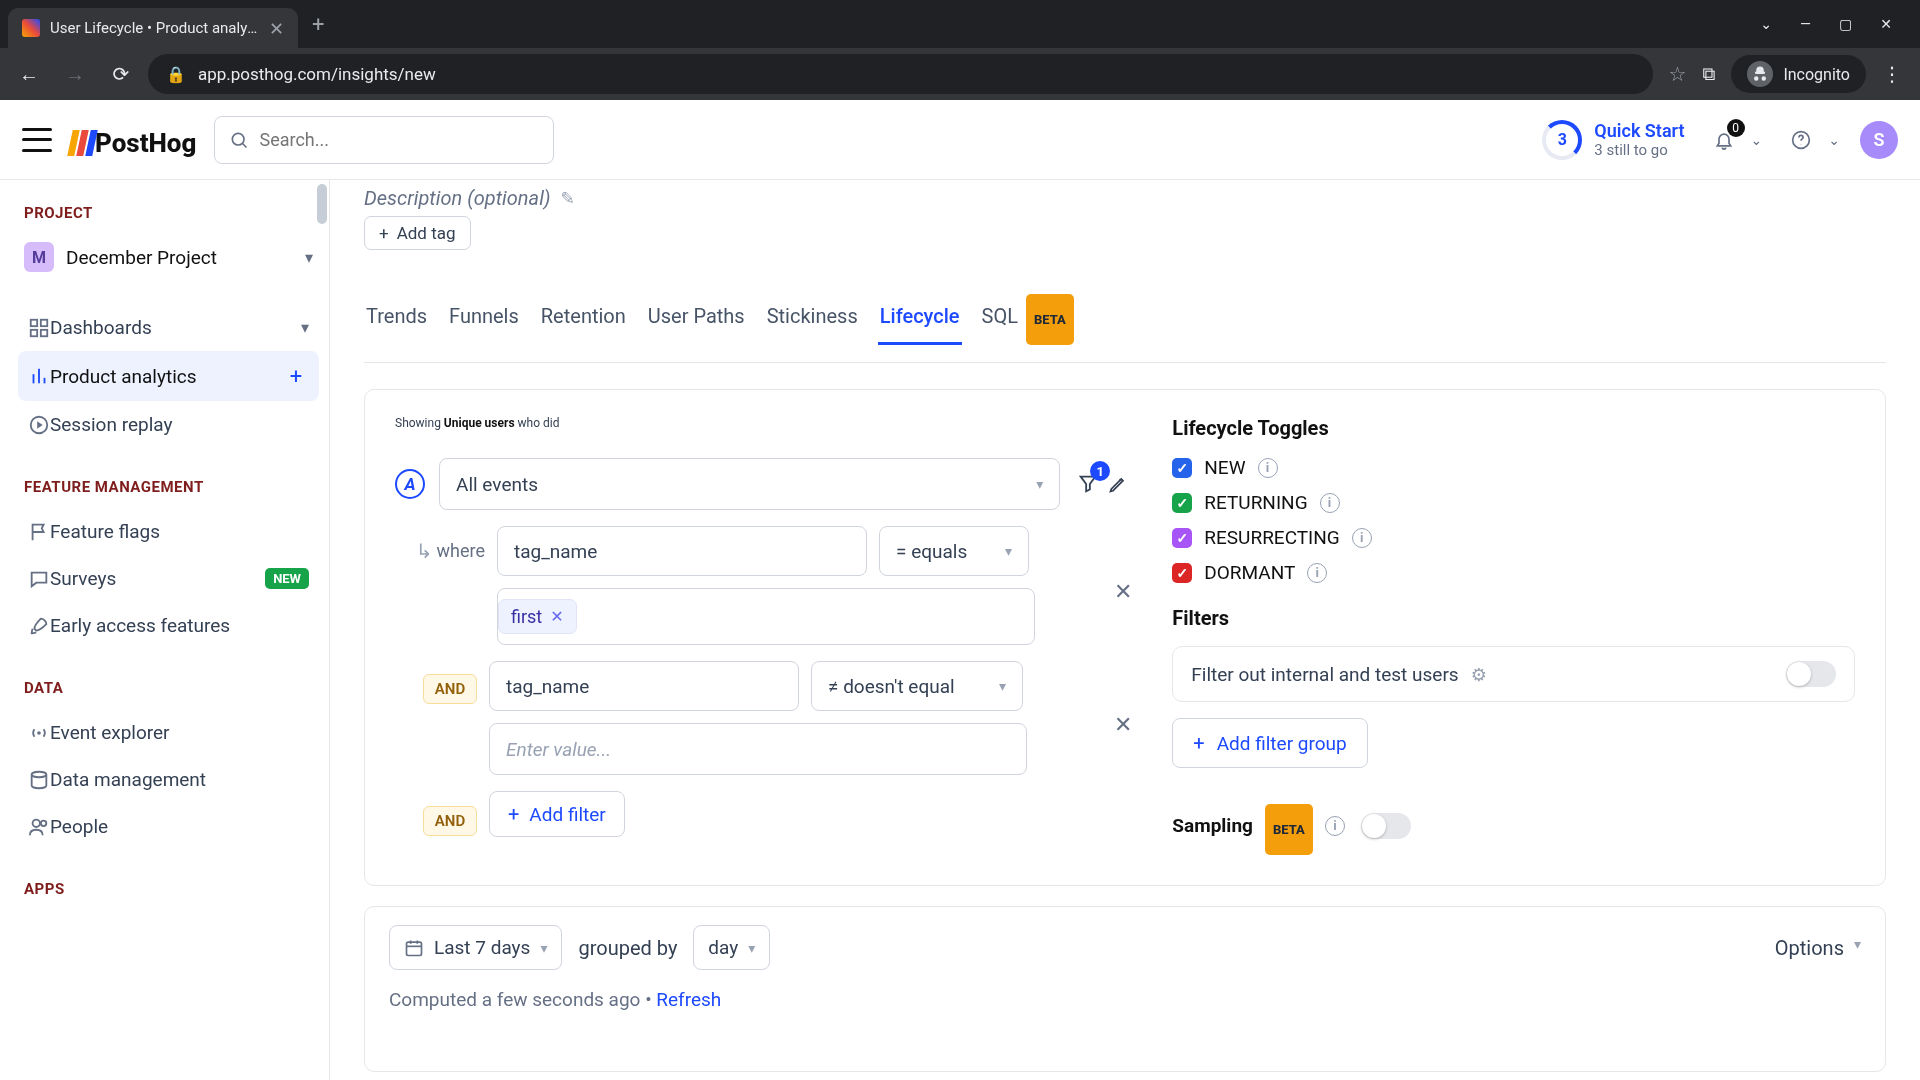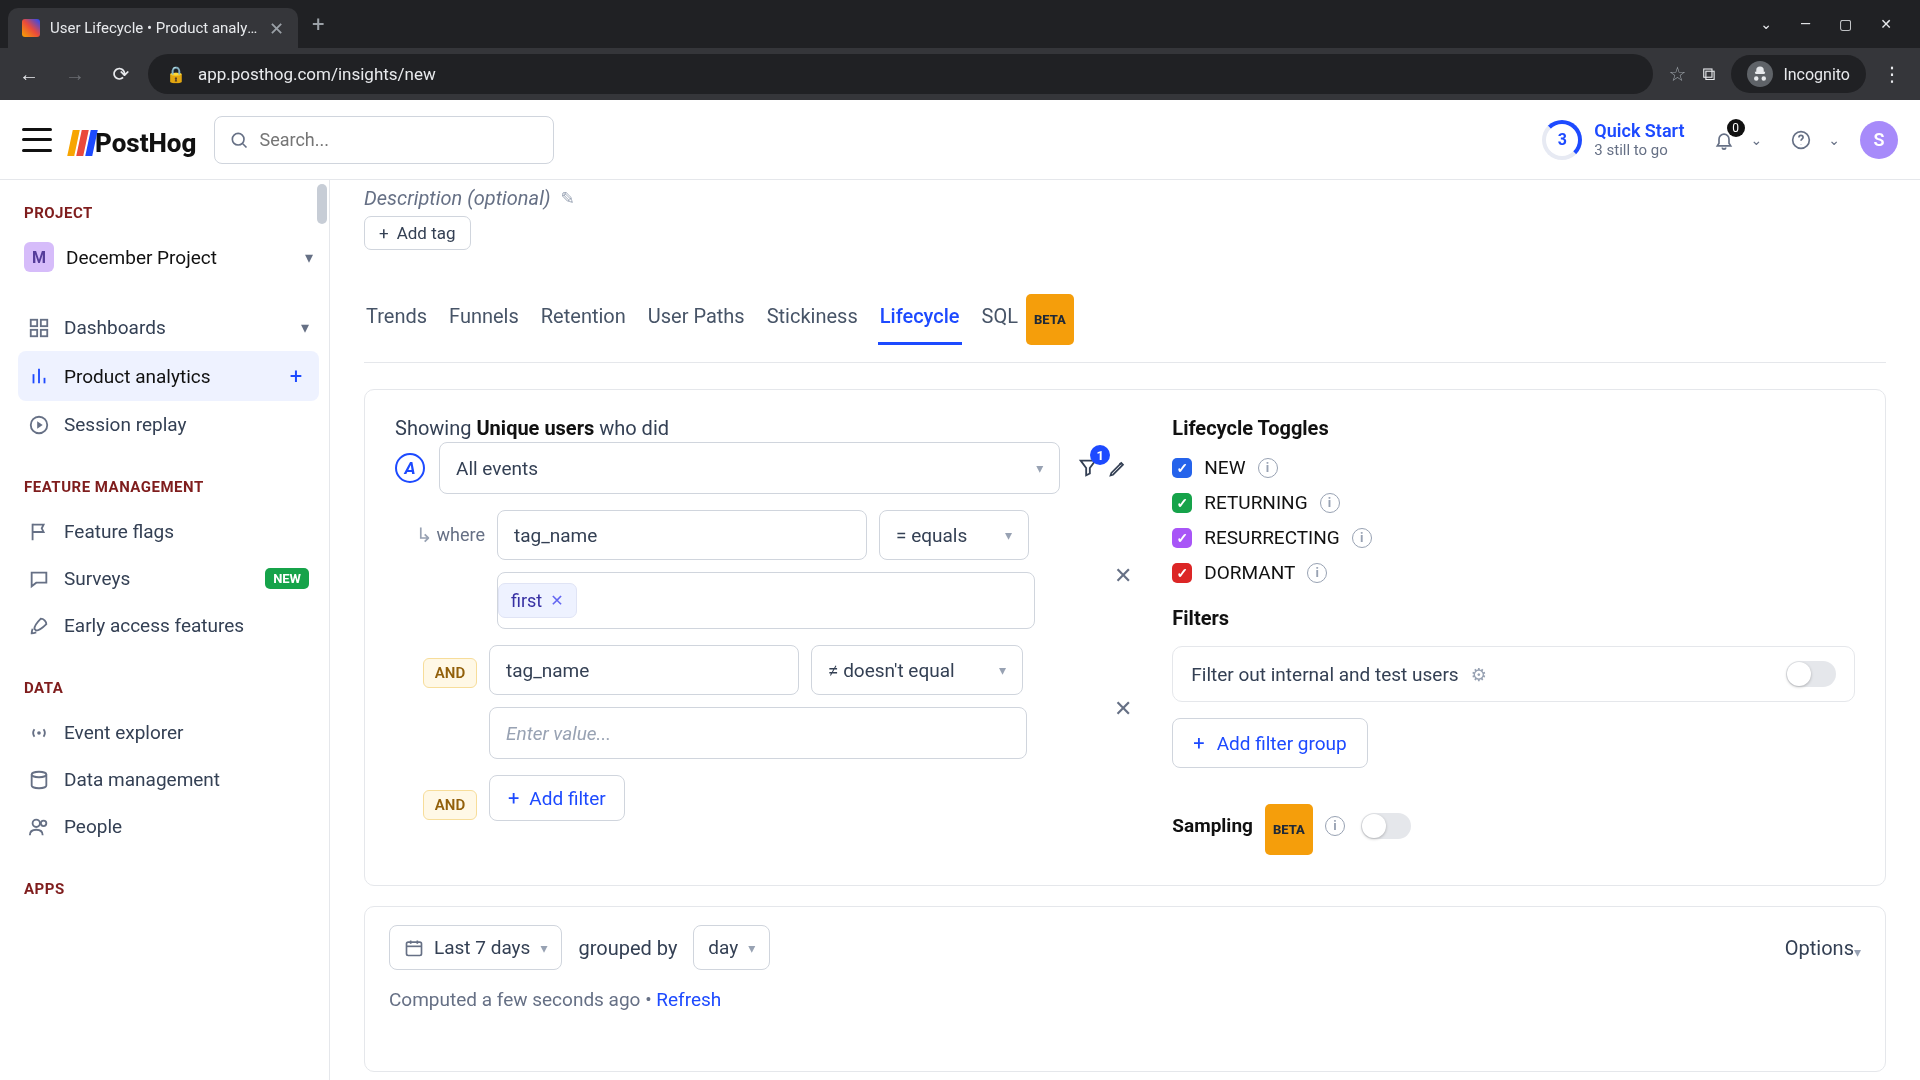--- a/index.html
+++ b/index.html
@@ -50,21 +50,21 @@
 .avatar { width: 38px; height: 38px; border-radius: 50%; background: #a78bfa; color: #fff; display:flex; align-items:center; justify-content:center; font-weight:600; font-size:18px; }
 
 
 .app-body { display:flex; flex:1; overflow:hidden; }
 .sidebar { width: 330px; border-right: 1px solid #e5e7eb; padding: 18px 10px 18px 18px; overflow-y:auto; position:relative; }
 .sb-section-label { color:#7f1d1d; font-size:15px; font-weight:700; letter-spacing:0.5px; margin: 6px 6px 12px; }
 .sb-project { display:flex; align-items:center; gap:12px; padding:8px 6px; cursor:pointer; }
 .proj-badge { width:30px; height:30px; border-radius:6px; background:#d6bcfa; color:#553c9a; display:flex; align-items:center; justify-content:center; font-weight:700; }
 .proj-name { font-size:19px; color:#111; flex:1; }
 .proj-caret { color:#667085; font-size:16px; }
-.sb-item { display:flex; align-items:center; gap:14px; padding:12px 10px; border-radius:8px; cursor:pointer; font-size:19px; color:#344054; }
+.sb-item { display:flex; align-items:center; padding:12px 10px; border-radius:8px; cursor:pointer; font-size:19px; color:#344054; }
 .sb-item svg { width:22px; height:22px; stroke:#667085; fill:none; stroke-width:2; }
 .sb-item .trail { margin-left:auto; }
 .sb-item.active { background:#eef2ff; color:#111; }
 .sb-item.active svg { stroke:#1d4aff; }
 .sb-item .plus-trail { width:26px; height:26px; border-radius:6px; display:flex; align-items:center; justify-content:center; color:#1d4aff; font-size:22px; background:transparent; }
 .sb-new-badge { background:#16a34a; color:#fff; font-size:13px; font-weight:700; padding:3px 8px; border-radius:5px; }
 .sb-sep { height: 24px; }
 .sidebar-scrollbar { position:absolute; right:2px; top:4px; width:10px; height:40px; background:#c7cdd6; border-radius:5px; }
 
 
@@ -75,21 +75,21 @@
 
 .tabs { display:flex; gap:18px; border-bottom:1px solid #e5e7eb; margin-top:22px; align-items:center; }
 .tab-btn { padding: 14px 2px; font-size:20px; color:#475467; cursor:pointer; border-bottom:3px solid transparent; display:flex; align-items:center; gap:8px; }
 .tab-btn.active { color:#1d4aff; border-bottom-color:#1d4aff; font-weight:500; }
 .beta-badge { background:#f59e0b; color:#1f2937; font-size:13px; font-weight:800; padding:18px 8px; border-radius:5px;margin-top:8px; }
 
 .panel { border:1px solid #e5e7eb; border-radius:10px; margin-top:26px; padding: 26px 30px 30px; display:flex; gap:40px; }
 .panel-left { flex: 1.08; }
 .panel-right { flex: 1; }
 
-.showing-line { font-size:20px; color:#344054; margin-bottom:2px; }
+.showing-line { font-size:12px; color:#344054; margin-bottom:28px; }
 .showing-line b { font-weight:700; color:#111; }
 
 .series-row { display:flex; align-items:center; gap:14px; }
 .series-badge { width:30px; height:30px; border:2px solid #1d4aff; border-radius:50%; display:flex; align-items:center; justify-content:center; color:#1d4aff; font-weight:700; font-style:italic; font-size:17px; }
 .event-select { flex:1; height:52px; border:1px solid #d0d5dd; border-radius:8px; display:flex; align-items:center; padding:0 16px; font-size:19px; color:#344054; cursor:pointer; justify-content:space-between; }
 .funnel-icons { display:flex; align-items:center; gap:2px; }
 .funnel-btn { position:relative; width:28px; height:34px; display:flex; align-items:center; justify-content:center; cursor:pointer; }
 .funnel-count-badge { position:absolute; top:-6px; right:-8px; width:20px; height:20px; border-radius:50%; background:#1d4aff; color:#fff; font-size:13px; font-weight:700; display:flex; align-items:center; justify-content:center; }
 
 .filter-block { margin-left: 28px; margin-top: 16px; }
@@ -130,21 +130,21 @@
 .add-filter-group { display:inline-flex; align-items:center; gap:12px; border:1px solid #d0d5dd; border-radius:8px; padding:12px 20px; font-size:19px; color:#1d4aff; cursor:pointer; }
 
 .sampling-row { display:flex; align-items:center; gap:12px; margin-top:28px; font-size:19px; color:#111; }
 .sampling-row .toggle-switch { margin-left:4px; }
 
 
 .panel2 { border:1px solid #e5e7eb; border-radius:10px; margin-top:20px; padding: 18px 24px 60px; }
 .p2-top { display:flex; align-items:center; gap:14px; }
 .date-pill { display:inline-flex; align-items:center; gap:10px; border:1px solid #d0d5dd; border-radius:8px; padding:10px 14px; font-size:19px; color:#344054; cursor:pointer; }
 .grouped-label { font-size:20px; color:#344054; margin:0 2px; }
-.options-btn { margin-left:auto; display:inline-flex; align-items:flex-end; font-size:20px; color:#344054; cursor:pointer; }
+.options-btn { margin-left:auto; display:inline-flex; align-items:flex-start; gap:10px; font-size:20px; color:#344054; cursor:pointer; }
 .computed-row { margin-top:18px; font-size:19px; color:#667085; }
 .computed-row a { color:#1d4aff; text-decoration:none; cursor:pointer; }
 
 svg.icon { width:20px; height:20px; stroke:#667085; fill:none; stroke-width:2; }
 </style>
 </head>
 <body>
 
 <div class="browser-chrome">
   <div class="tab-bar">

